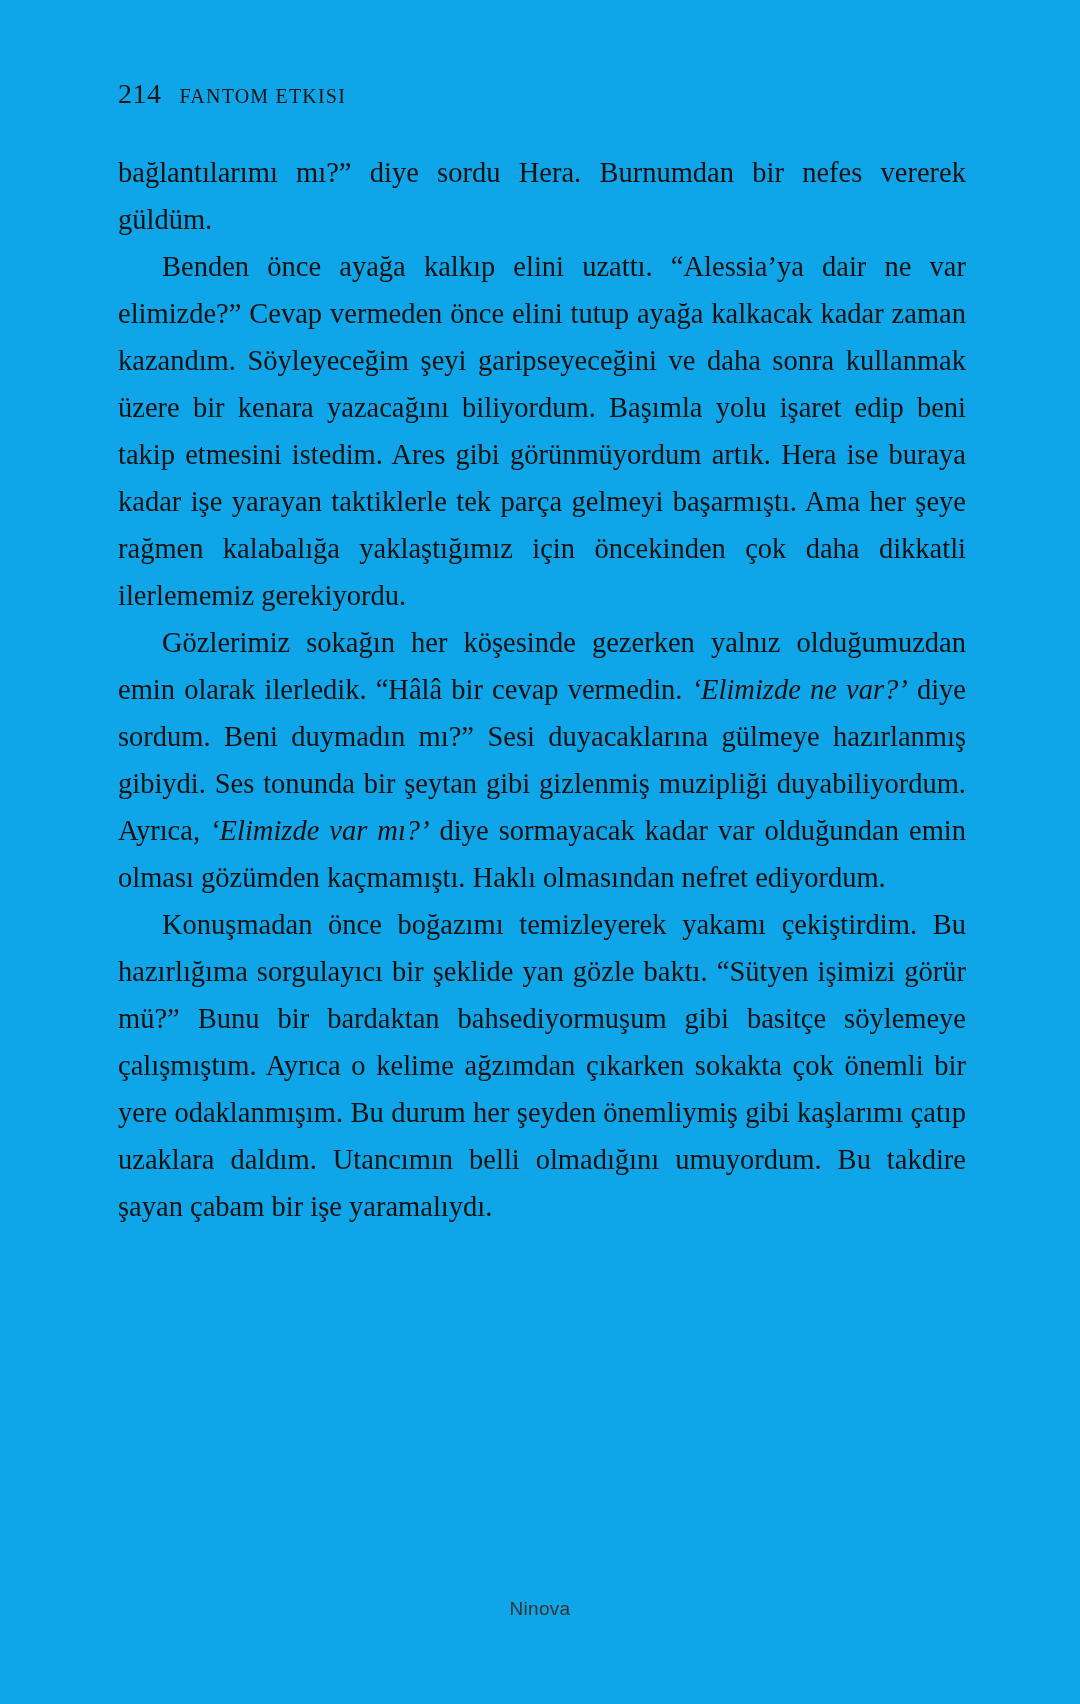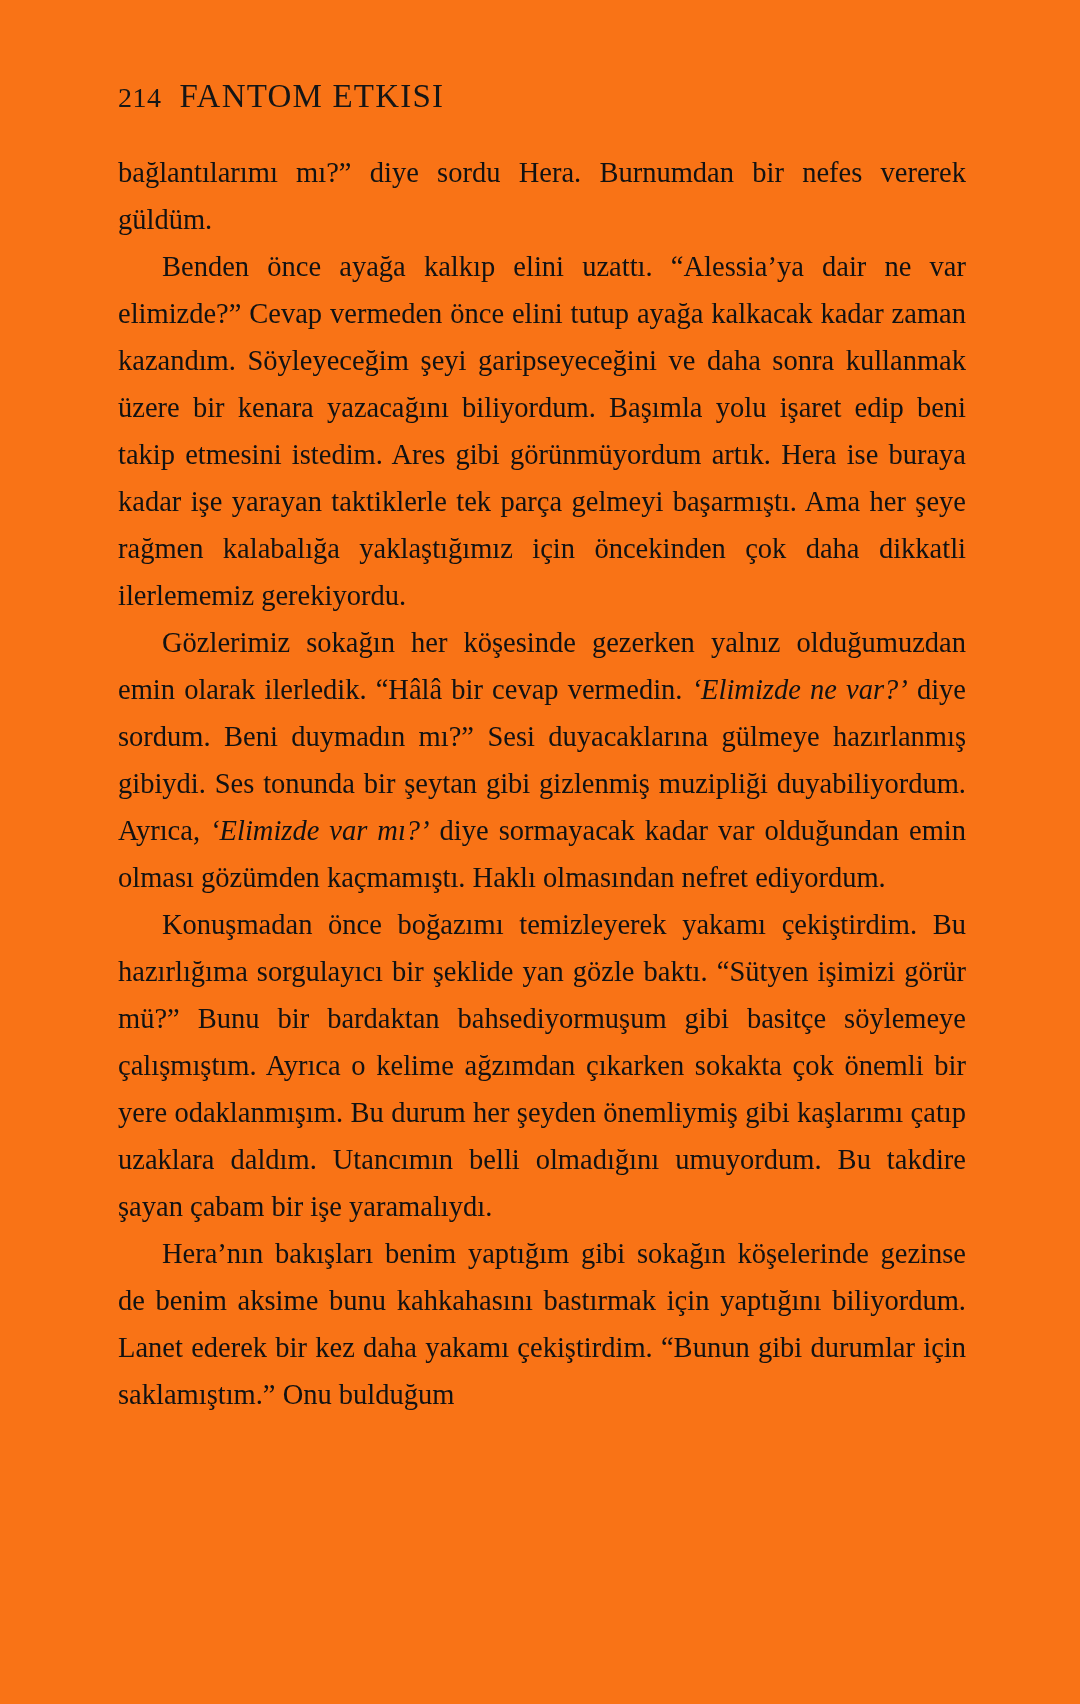--- a/index.html
+++ b/index.html
@@ -13,39 +13,39 @@
     font-family: "Liberation Serif", serif;
     color: #1a1a1a;
     position: relative;
     overflow: hidden;
   }
   .page {
     position: absolute;
     left: 0; top: 0;
     width: 1080px;
     height: 1704px;
-    background: #f97316;
+    background: #0ea5e9;
   }
   .header {
     position: absolute;
     left: 118px;
     top: 78px;
     display: flex;
     align-items: baseline;
     gap: 18px;
   }
   .folio {
     font-family: "Liberation Serif", serif;
     font-size: 28px;
     letter-spacing: 0.5px;
     color: #161616;
   }
   .running-title {
     font-family: "Liberation Serif", serif;
-    font-size: 33px;
+    font-size: 20px;
     letter-spacing: 1.2px;
     color: #161616;
     font-variant: small-caps;
     text-transform: uppercase;
   }
   .body-text {
     position: absolute;
     left: 118px;
     top: 149px;
     width: 848px;
@@ -84,17 +84,17 @@
   <div class="header">
     <span class="folio">214</span>
     <span class="running-title">Fantom Etkisi</span>
   </div>
 
   <div class="body-text">
       <p class="">bağlantılarımı mı?” diye sordu Hera. Burnumdan bir nefes vererek güldüm.</p>
       <p class="indent">Benden önce ayağa kalkıp elini uzattı. “Alessia’ya dair ne var elimizde?” Cevap vermeden önce elini tutup ayağa kalkacak kadar zaman kazandım. Söyleyeceğim şeyi garipseyeceğini ve daha sonra kullanmak üzere bir kenara yazacağını biliyordum. Başımla yolu işaret edip beni takip etmesini istedim. Ares gibi görünmüyordum artık. Hera ise buraya kadar işe yarayan taktiklerle tek parça gelmeyi başarmıştı. Ama her şeye rağmen kalabalığa yaklaştığımız için öncekinden çok daha dikkatli ilerlememiz gerekiyordu.</p>
       <p class="indent">Gözlerimiz sokağın her köşesinde gezerken yalnız olduğumuzdan emin olarak ilerledik. “Hâlâ bir cevap vermedin. <em>‘Elimizde ne var?’</em> diye sordum. Beni duymadın mı?” Sesi duyacaklarına gülmeye hazırlanmış gibiydi. Ses tonunda bir şeytan gibi gizlenmiş muzipliği duyabiliyordum. Ayrıca, <em>‘Elimizde var mı?’</em> diye sormayacak kadar var olduğundan emin olması gözümden kaçmamıştı. Haklı olmasından nefret ediyordum.</p>
       <p class="indent">Konuşmadan önce boğazımı temizleyerek yakamı çekiştirdim. Bu hazırlığıma sorgulayıcı bir şeklide yan gözle baktı. “Sütyen işimizi görür mü?” Bunu bir bardaktan bahsediyormuşum gibi basitçe söylemeye çalışmıştım. Ayrıca o kelime ağzımdan çıkarken sokakta çok önemli bir yere odaklanmışım. Bu durum her şeyden önemliymiş gibi kaşlarımı çatıp uzaklara daldım. Utancımın belli olmadığını umuyordum. Bu takdire şayan çabam bir işe yaramalıydı.</p>
-      <p class="indent">Hera’nın bakışları benim yaptığım gibi sokağın köşelerinde gezinse de benim aksime bunu kahkahasını bastırmak için yaptığını biliyordum. Lanet ederek bir kez daha yakamı çekiştirdim. “Bunun gibi durumlar için saklamıştım.” Onu bulduğum</p>
     </div>
 
+  <div class="footer">Ninova</div>
 
 </div>
 
 </body></html>

